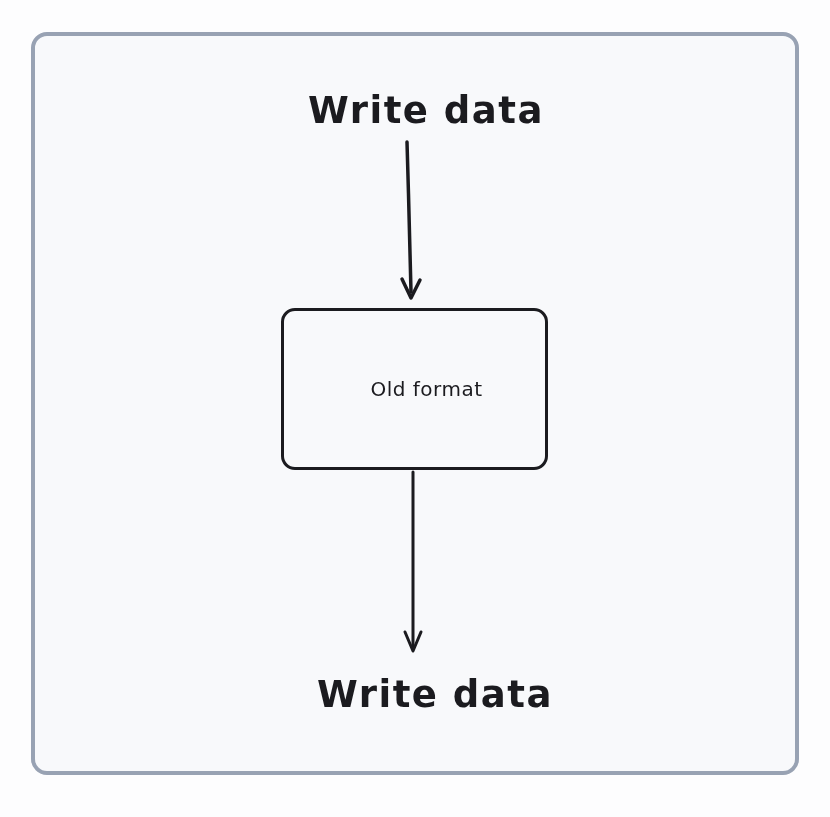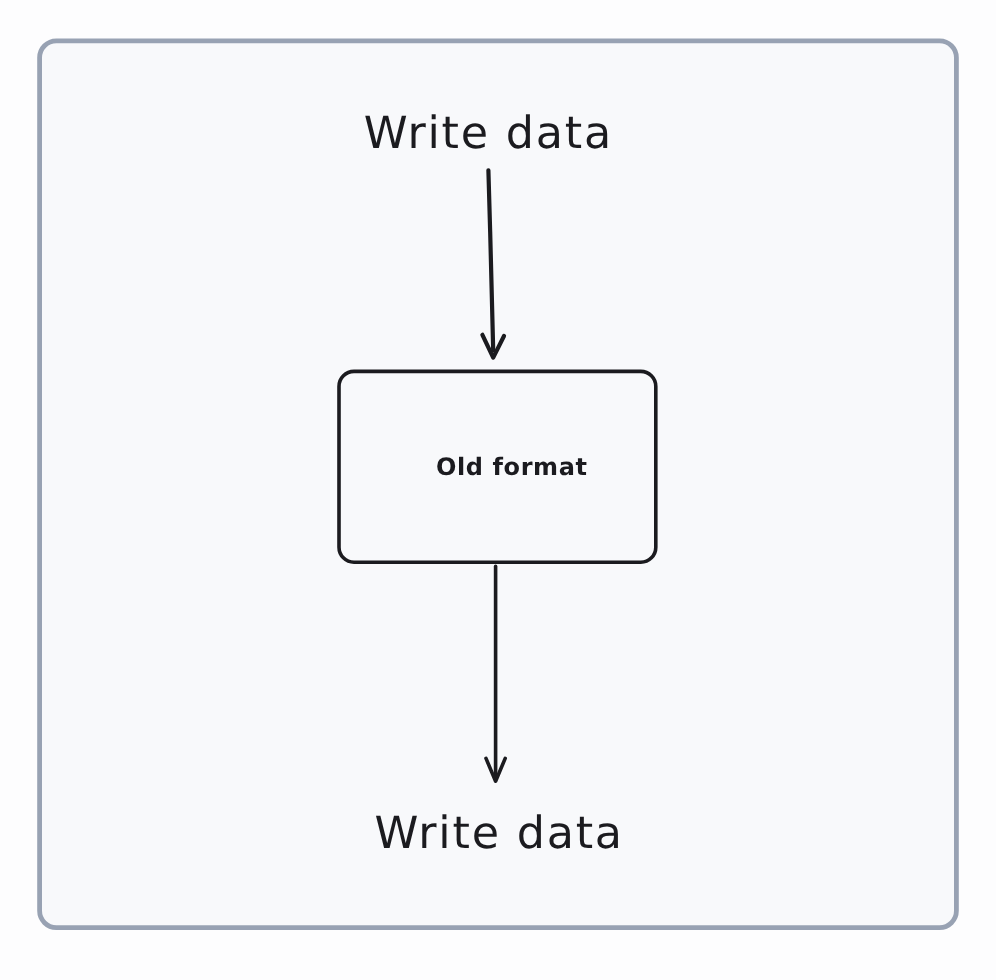--- a/index.html
+++ b/index.html
@@ -21,40 +21,41 @@
     left:31px;top:32px;
     width:768px;height:743px;
     border:4px solid var(--frame-border);
     border-radius:16px;
     background:var(--background);
     box-sizing:border-box;
   }
   .label{
     position:absolute;
     color:var(--ink);
-    font-weight:normal;
+    font-weight:bold;
     letter-spacing:1.5px;
     white-space:nowrap;
     transform:translateX(-50%);
     line-height:1;
+    margin-left:19px;
   }
   .label.big{font-size:37px;}
   .node-box{
     position:absolute;
     left:281px;top:308px;
     width:267px;height:162px;
     border:3.5px solid var(--ink);
     border-radius:14px;
     background:var(--node-fill);
     box-sizing:border-box;
     display:flex;align-items:center;justify-content:center;
   }
   .node-label{
     font-size:20px;
-    font-weight:bold;
+    font-weight:normal;
     color:var(--ink);
     letter-spacing:0.5px;
     margin-left:24px;
   }
   svg.arrows{
     position:absolute;left:0;top:0;
     pointer-events:none;
   }
   .arrow-stroke{
     stroke:var(--ink);

